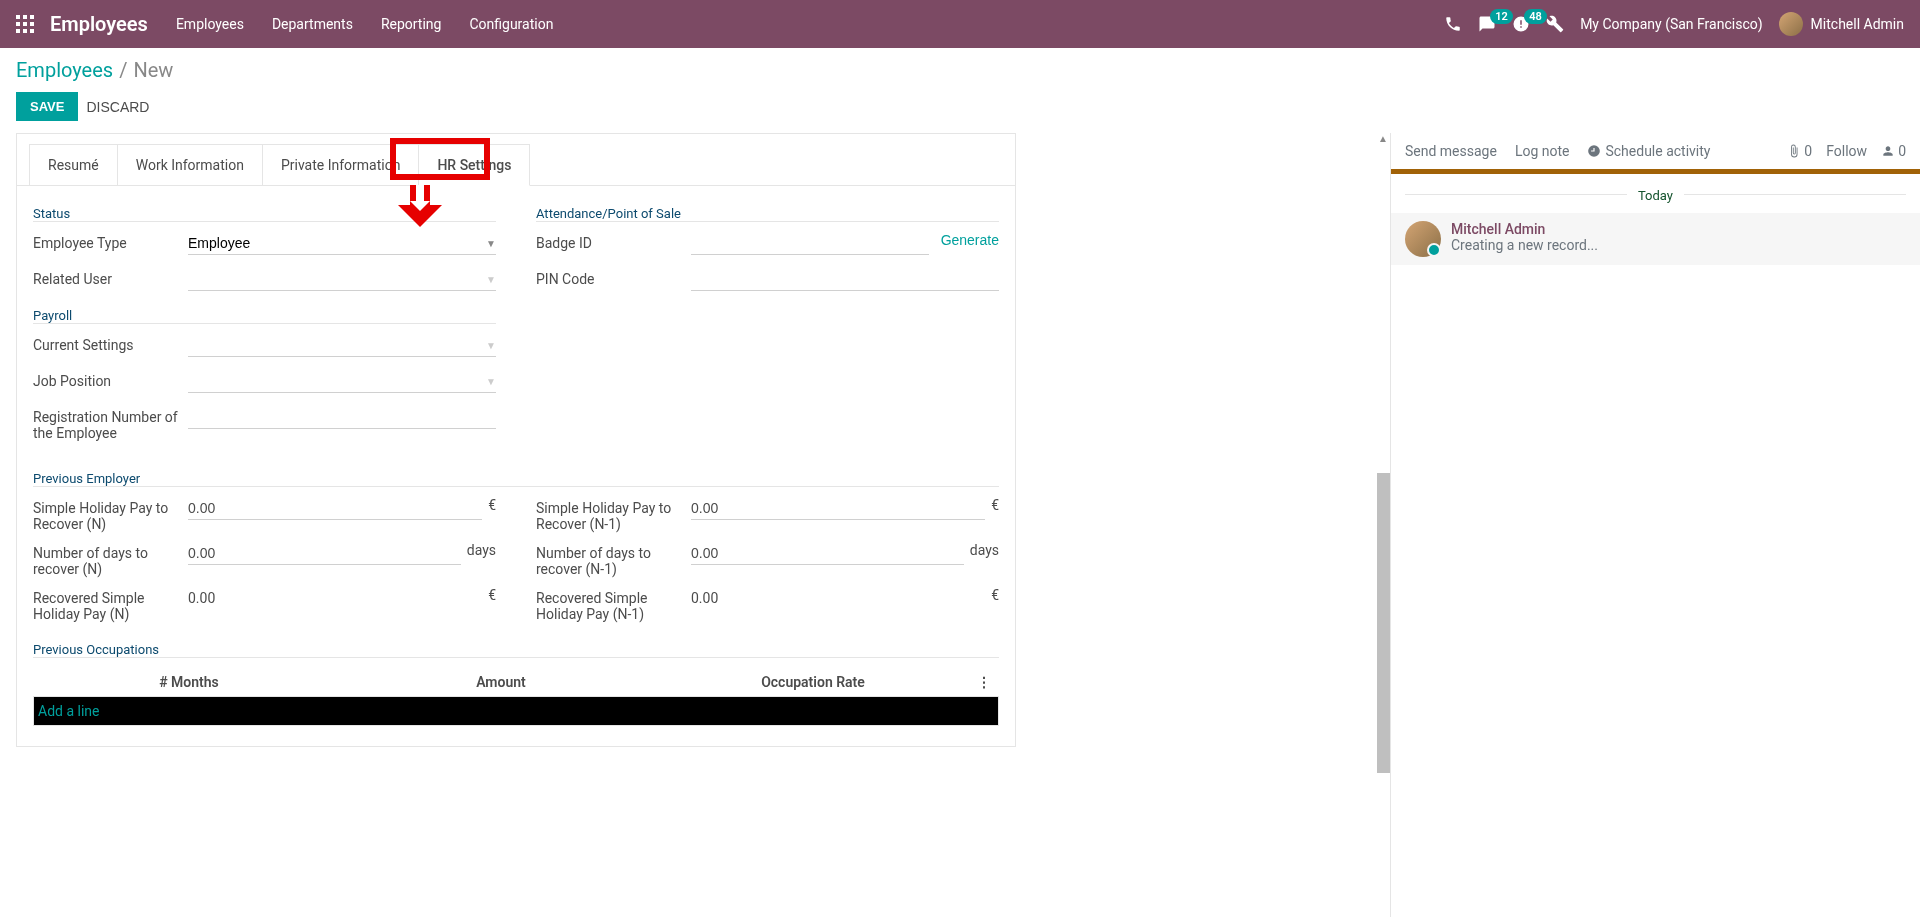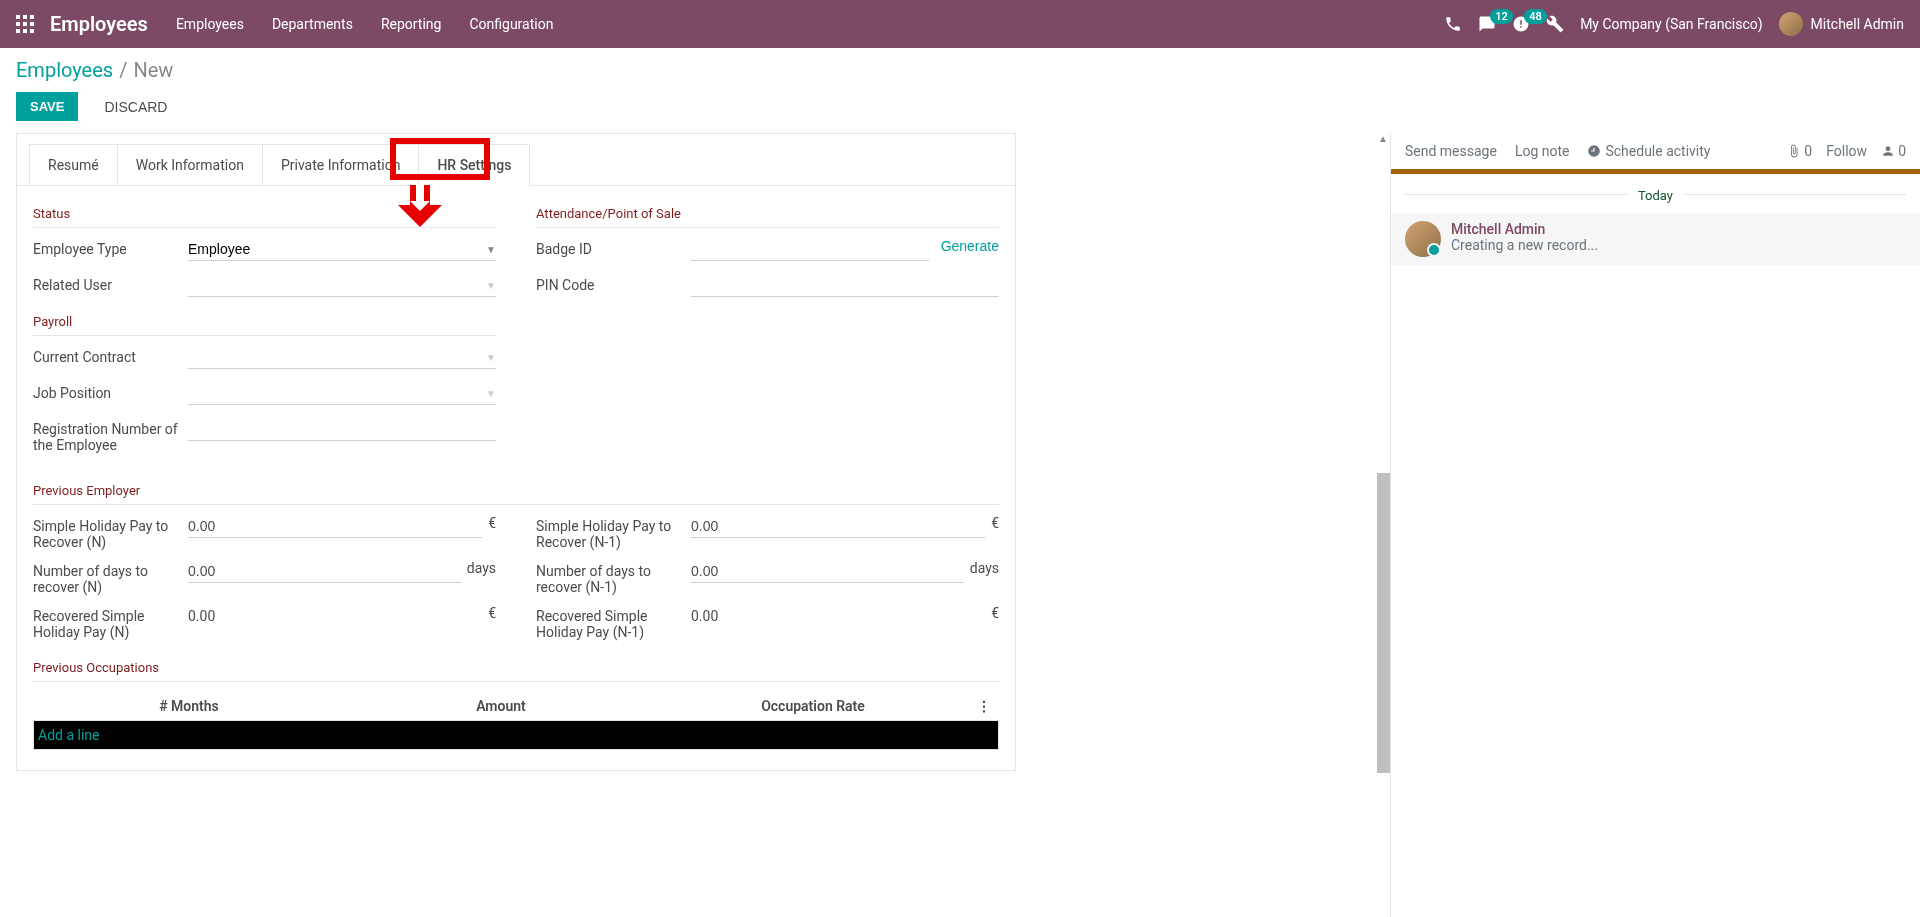--- a/index.html
+++ b/index.html
@@ -20,21 +20,21 @@
 .navbar-user { display: flex; align-items: center; gap: 8px; cursor: pointer; }
 .avatar { width: 24px; height: 24px; border-radius: 50%; background: linear-gradient(135deg, #d4a574, #8b6f47); }
 
 
 .breadcrumb-row { padding: 10px 16px 6px; display: flex; align-items: center; }
 .breadcrumb-link { color: #00a09d; font-size: 20px; cursor: pointer; }
 .breadcrumb-sep { color: #888; font-size: 20px; margin: 0 6px; }
 .breadcrumb-current { color: #888; font-size: 20px; }
 
 
-.control-row { padding: 4px 16px 12px; display: flex; gap: 26px; align-items: center; }
+.control-row { padding: 4px 16px 12px; display: flex; gap: 8px; align-items: center; }
 .btn-save { background: #00a09d; color: #fff; border: none; padding: 7px 14px; font-weight: 600; cursor: pointer; font-size: 13px; }
 .btn-discard { background: transparent; border: none; color: #4c4c4c; font-size: 14px; cursor: pointer; }
 
 
 .main { display: flex; height: calc(100vh - 130px); }
 .form-area { flex: 1; padding: 0 16px; overflow-y: auto; position: relative; }
 .form-sheet { background: #fff; border: 1px solid #e5e5e5; padding: 0; max-width: 1000px; margin: 0; }
 
 
 .tabs { display: flex; border-bottom: 1px solid #e5e5e5; }
@@ -46,21 +46,21 @@
 .highlight-box { position: absolute; border: 6px solid #e60000; pointer-events: none; z-index: 10; }
 .highlight-arrow { position: absolute; z-index: 10; pointer-events: none; }
 .highlight-arrow-stem { width: 20px; height: 20px; background: #e60000; margin: 0 auto; }
 .highlight-arrow-head { width: 0; height: 0; border-left: 22px solid transparent; border-right: 22px solid transparent; border-top: 22px solid #e60000; margin: 0 auto; }
 .highlight-arrow-stem-inner { width: 8px; height: 20px; background: #fff; margin: 0 auto; position: relative; top: -20px; }
 .highlight-arrow-head-inner { width: 0; height: 0; border-left: 10px solid transparent; border-right: 10px solid transparent; border-top: 10px solid #fff; margin: 0 auto; position: relative; top: -26px; }
 
 
 .form-body { padding: 20px 16px; display: flex; gap: 40px; }
 .form-col { flex: 1; }
-.section-header { color: #7f1d1d; font-size: 13px; margin-bottom: 10px; margin-top: 14px; border-bottom: 1px solid #e5e5e5; padding-bottom: 6px; }
+.section-header { color: #0c4a6e; font-size: 13px; margin-bottom: 10px; margin-top: 14px; border-bottom: 1px solid #e5e5e5; }
 .section-header:first-child { margin-top: 0; }
 .field-row { display: flex; align-items: flex-start; margin-bottom: 10px; min-height: 26px; }
 .field-label { width: 155px; color: #4c4c4c; padding-top: 3px; font-size: 14px; flex-shrink: 0; }
 .field-input { flex: 1; border: none; border-bottom: 1px solid #d0d0d0; padding: 3px 0; font-size: 14px; color: #4c4c4c; outline: none; background: transparent; }
 .field-input-wrap { flex: 1; display: flex; align-items: center; border-bottom: 1px solid #d0d0d0; }
 .field-input-wrap input { border: none; flex: 1; padding: 3px 0; font-size: 14px; outline: none; background: transparent; }
 .caret { color: #888; font-size: 10px; cursor: pointer; }
 .field-suffix { color: #4c4c4c; margin-left: 6px; }
 .field-readonly { flex: 1; padding: 3px 0; }
 .btn-link { color: #00a09d; cursor: pointer; background: none; border: none; font-size: 14px; margin-left: auto; }
@@ -199,21 +199,21 @@
           <div class="field-row">
             <div class="field-label">Related User</div>
             <div class="field-input-wrap">
               <input value="" style="">
               <span class="caret" style="color:#ccc">▼</span>
             </div>
           </div>
 
           <div class="section-header">Payroll</div>
           <div class="field-row">
-            <div class="field-label">Current Contract</div>
+            <div class="field-label">Current Settings</div>
             <div class="field-input-wrap">
               <input value="" style="">
               <span class="caret" style="color:#ccc">▼</span>
             </div>
           </div>
           <div class="field-row">
             <div class="field-label">Job Position</div>
             <div class="field-input-wrap">
               <input value="" style="">
               <span class="caret" style="color:#ccc">▼</span>

